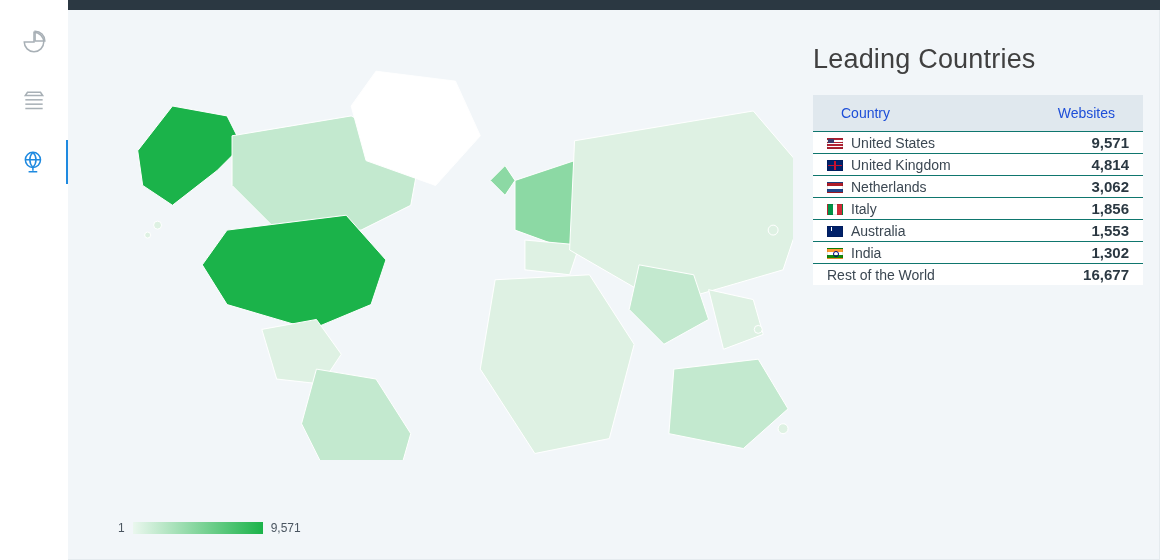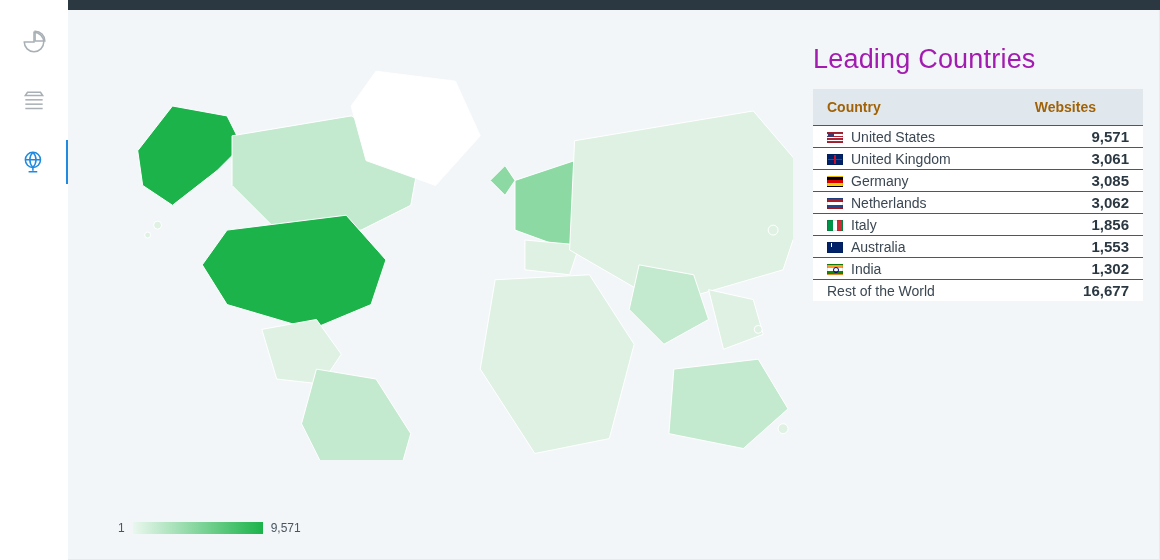--- a/index.html
+++ b/index.html
@@ -84,39 +84,39 @@
     height: 12px;
     background: linear-gradient(to right, #eaf7ee, #1bb34a);
   }
   .right-panel {
     width: 330px;
     padding-top: 14px;
   }
   .panel-title {
     font-size: 27px;
     font-weight: 300;
-    color: #a21caf;
-    margin-bottom: 14px;
+    color: #404040;
+    margin-bottom: 20px;
     letter-spacing: 0.2px;
   }
   table.countries {
     width: 100%;
     border-collapse: collapse;
     background: #fff;
     font-size: 14px;
     color: #3b4752;
   }
   table.countries thead th {
     background: #e0e8ee;
-    font-weight: 700;
-    color: #a16207;
-    padding: 10px 14px;
+    font-weight: 400;
+    color: #1d4ed8;
+    padding: 10px 28px;
     text-align: left;
   }
-  table.countries thead th:last-child { }
+  table.countries thead th:last-child { text-align: right; }
   table.countries tbody td {
     padding: 2px 14px;
     border-top: 1px solid #0f766e;
     vertical-align: middle;
   }
   table.countries tbody td:last-child {
     text-align: right;
     font-weight: 700;
     color: #2b3842;
     font-size: 15px;
@@ -246,25 +246,21 @@
             <th>Websites</th>
           </tr>
         </thead>
         <tbody id="rows">
             <tr>
               <td><span class="flag flag-us"></span><span>United States</span></td>
               <td>9,571</td>
             </tr>
             <tr>
               <td><span class="flag flag-gb"></span><span>United Kingdom</span></td>
-              <td>3,061</td>
-            </tr>
-            <tr>
-              <td><span class="flag flag-de"></span><span>Germany</span></td>
-              <td>3,085</td>
+              <td>4,814</td>
             </tr>
             <tr>
               <td><span class="flag flag-nl"></span><span>Netherlands</span></td>
               <td>3,062</td>
             </tr>
             <tr>
               <td><span class="flag flag-it"></span><span>Italy</span></td>
               <td>1,856</td>
             </tr>
             <tr>

